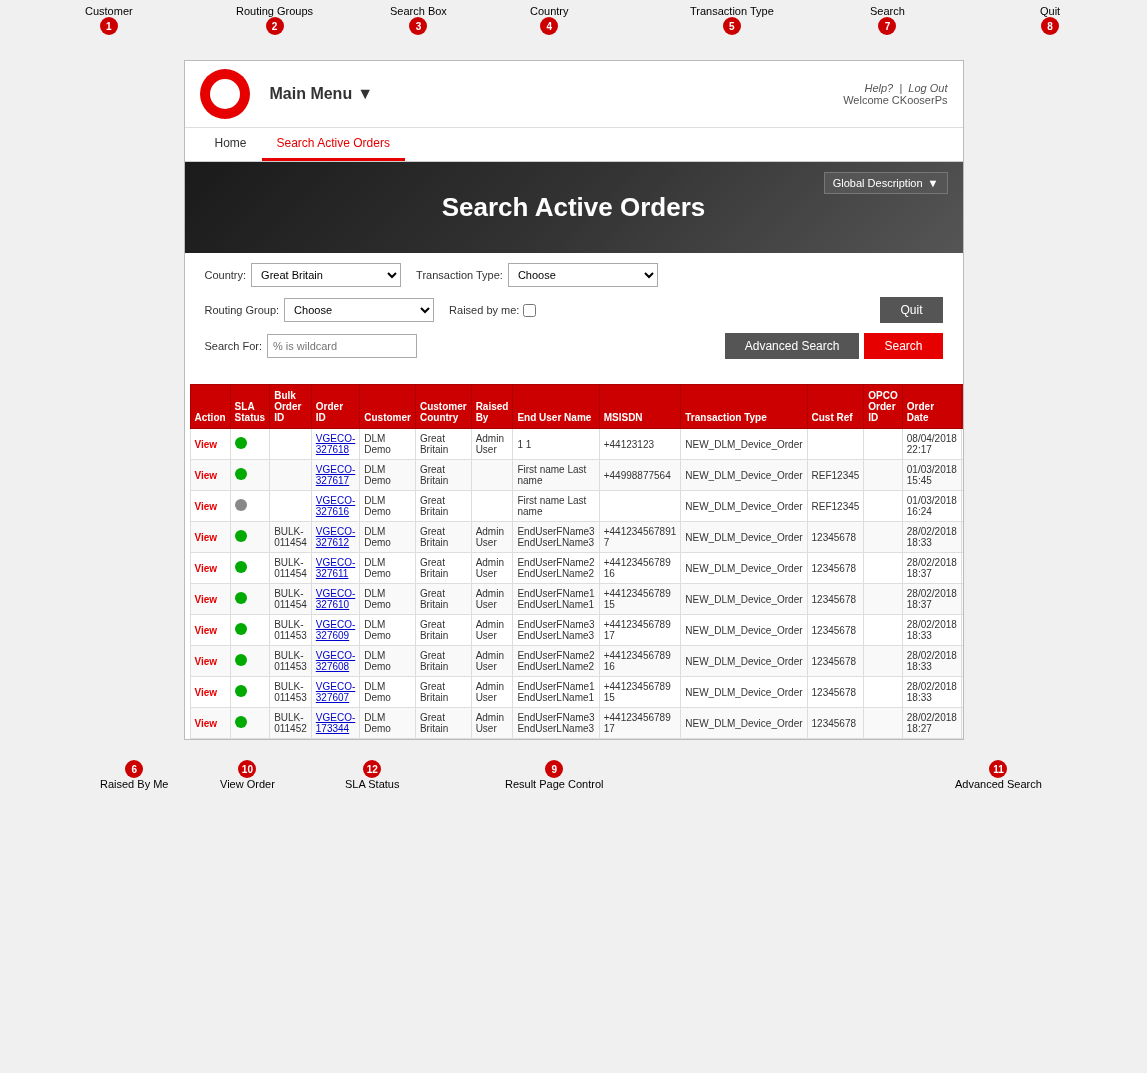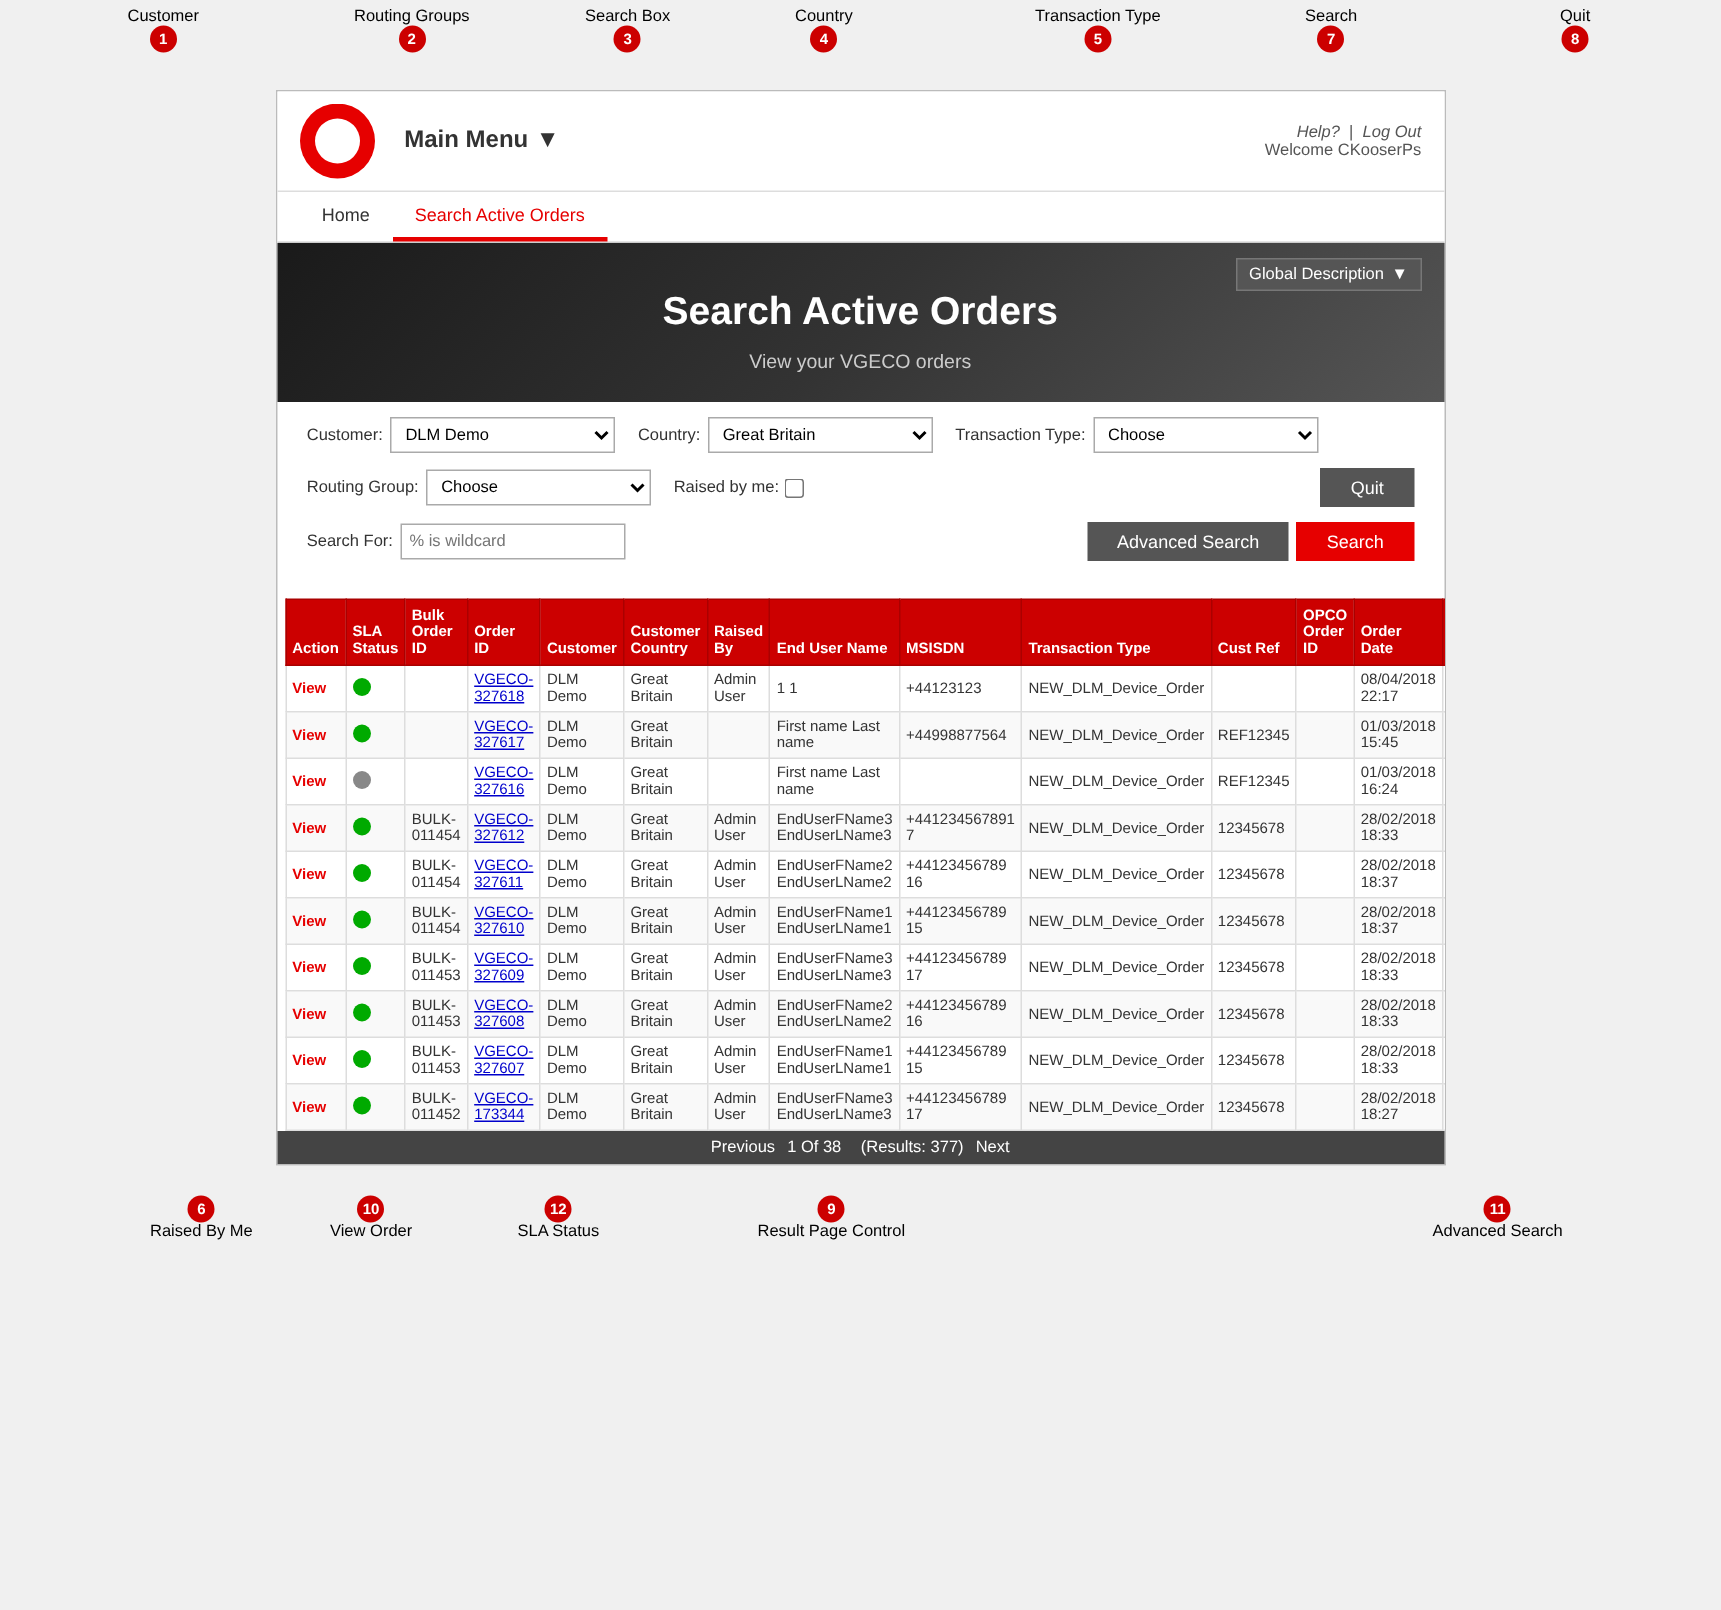--- a/index.html
+++ b/index.html
@@ -122,32 +122,25 @@
       <div class="nav-tab">Home</div>
       <div class="nav-tab active">Search Active Orders</div>
     </div>
 
     <div class="hero">
       <div class="hero-dropdown">
         <span>Global Description</span>
         <span>▼</span>
       </div>
       <h1>Search Active Orders</h1>
-      <p>View your VGECO orders</p>
     </div>
 
     <div class="search-form">
 
       <div class="form-row">
-        <div class="form-group">
-          <label class="form-label">Customer:</label>
-          <select class="form-select">
-            <option>DLM Demo</option>
-          </select>
-        </div>
         <div class="form-group">
           <label class="form-label">Country:</label>
           <select class="form-select">
             <option>Great Britain</option>
           </select>
         </div>
         <div class="form-group">
           <label class="form-label">Transaction Type:</label>
           <select class="form-select">
             <option>Choose</option>
@@ -362,26 +355,20 @@
     <td>NEW_DLM_Device_Order</td>
     <td>12345678</td>
     <td></td>
     <td>28/02/2018 18:27</td>
     <td>Accepted</td>
   </tr>
           </tbody>
       </table>
     </div>
 
-    <div class="pagination">
-      <a href="#">Previous</a>
-      <span>1 Of 38</span>
-      <span>(Results: 377)</span>
-      <a href="#">Next</a>
-    </div>
 
   </div>
 
   <div style="display:flex; justify-content:center; gap:0; padding: 20px 0 10px 0; position:relative; height:80px;">
     <div style="position:absolute; left:100px; top:20px; text-align:center; font-size:11px;">
       <span class="callout">6</span><br>
       <span>Raised By Me</span>
     </div>
     <div style="position:absolute; left:220px; top:20px; text-align:center; font-size:11px;">
       <span class="callout">10</span><br>

